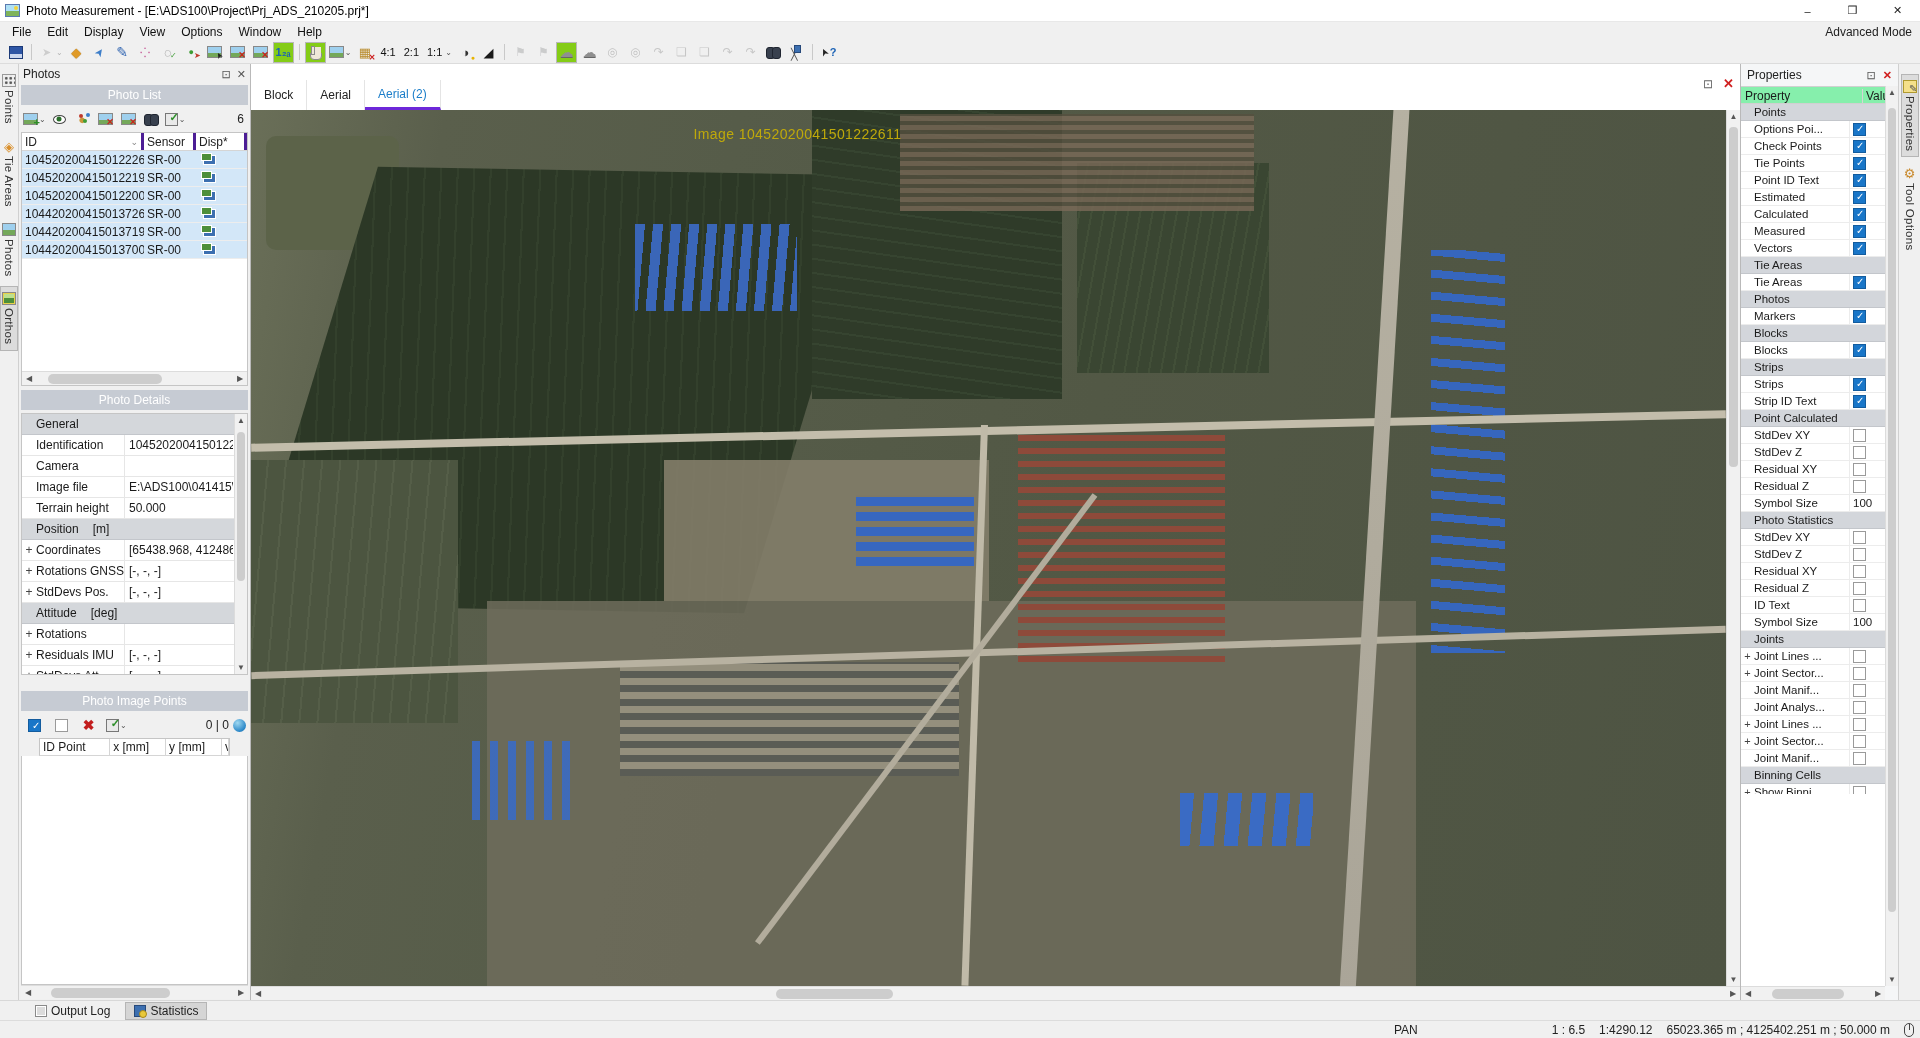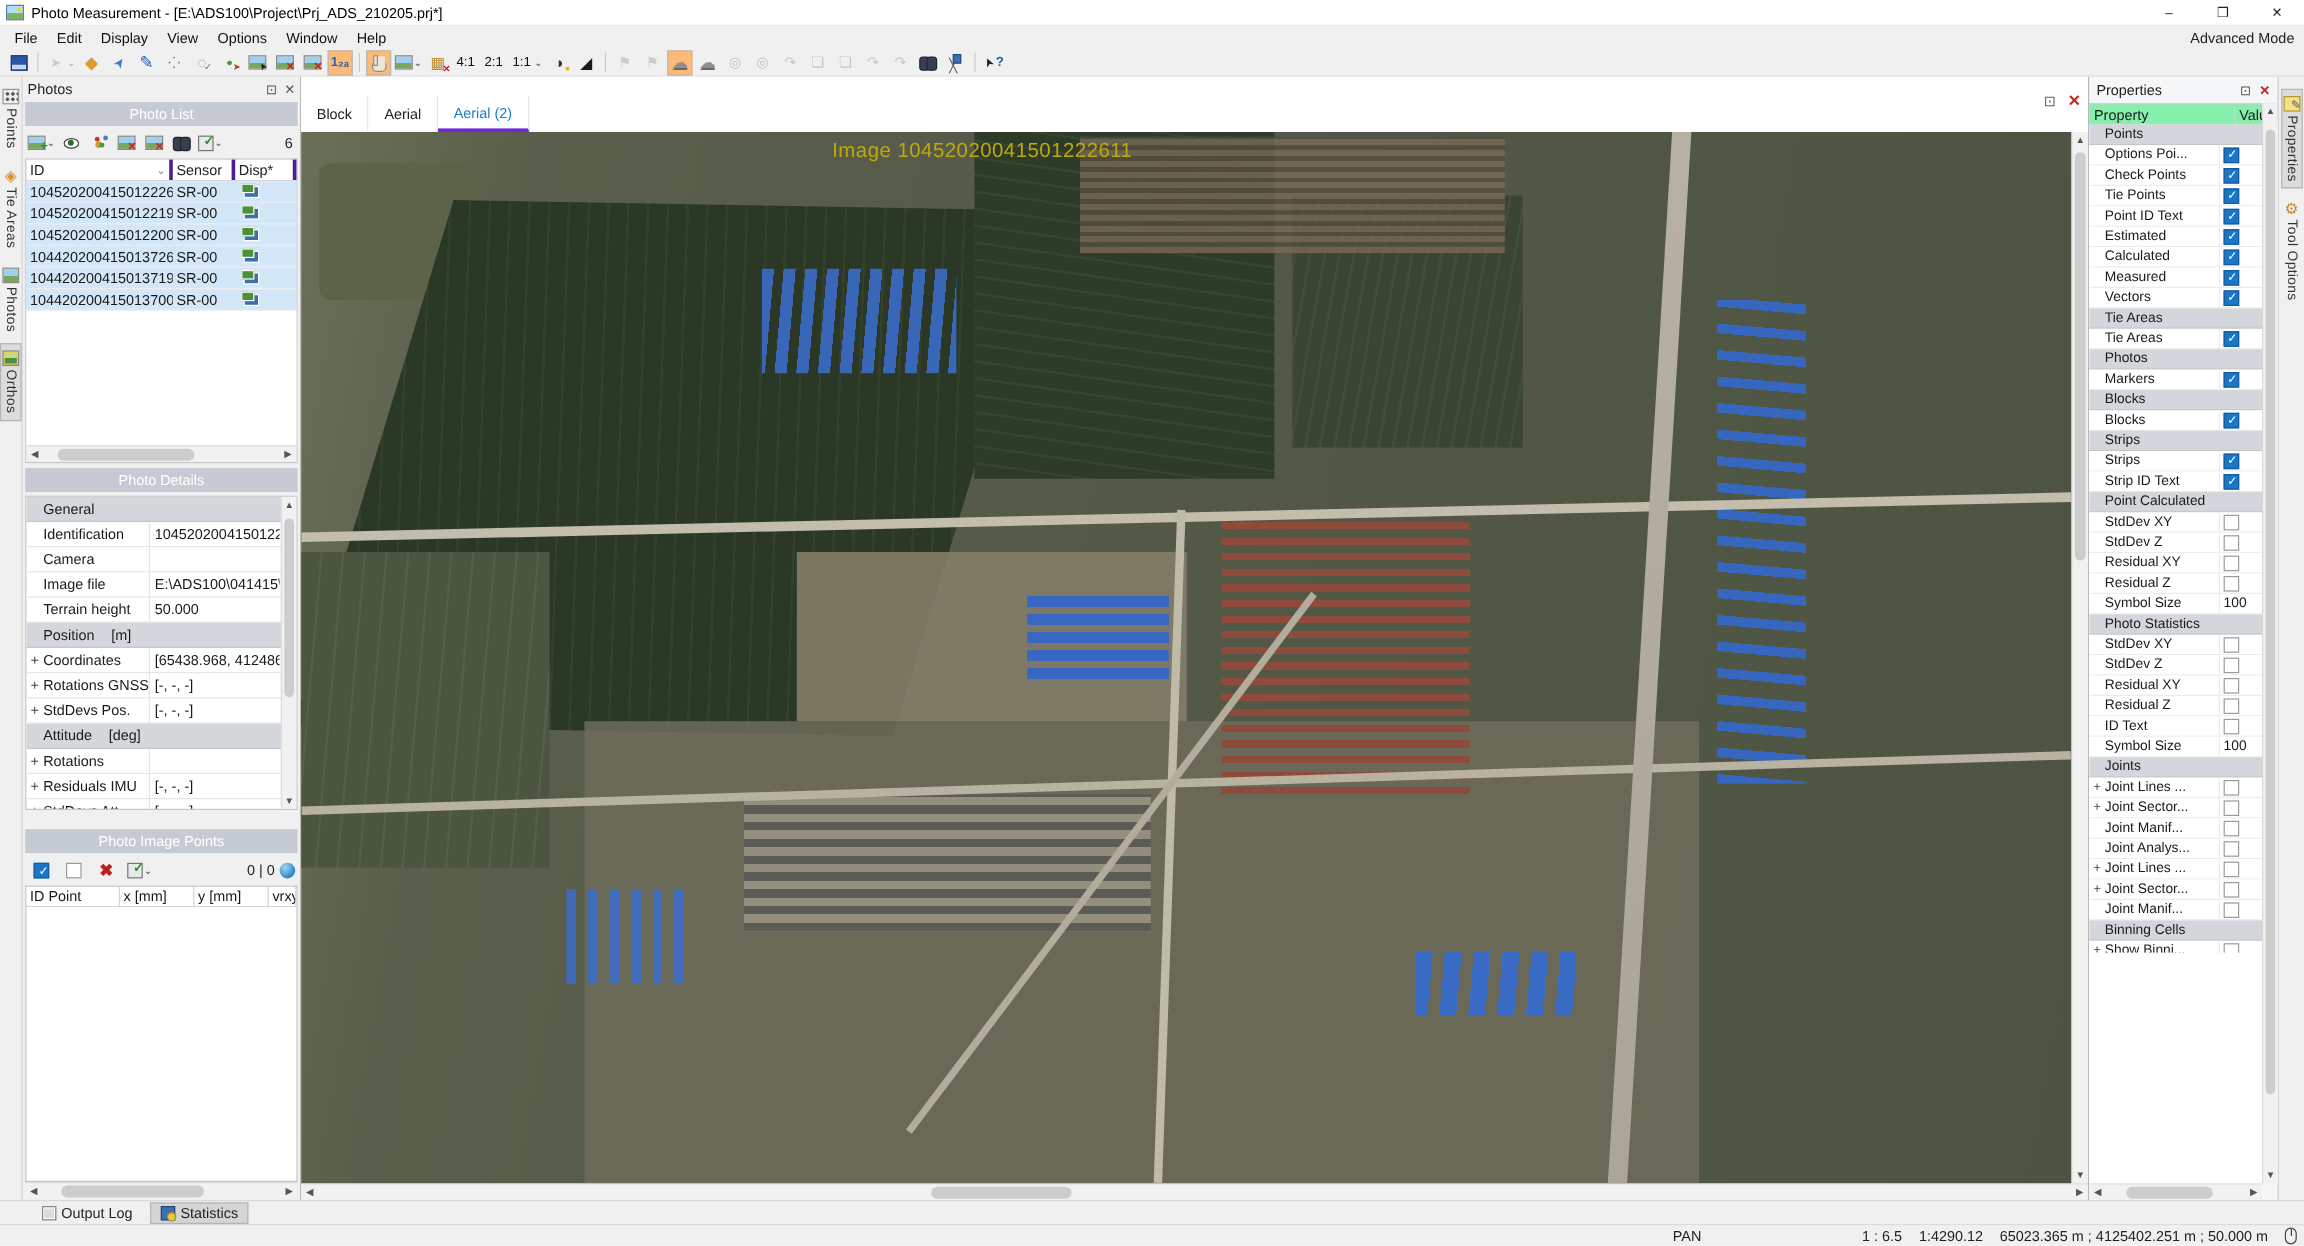--- a/index.html
+++ b/index.html
@@ -16,21 +16,21 @@
   .wbtn{width:45px;display:flex;align-items:center;justify-content:center;font-size:11px;color:#222}
 
   
   .menubar{height:19px;background:#f0f0f0;display:flex;align-items:center;padding-left:4px}
   .menu-item{padding:1px 8px;color:#111}
   .adv-mode{margin-left:auto;margin-right:8px;color:#222}
 
   
   .toolbar{height:23px;background:#f0f0f0;display:flex;align-items:center;padding-left:4px;border-bottom:1px solid #dcdcdc}
   .tbi{height:21px;min-width:21px;display:flex;align-items:center;justify-content:center;margin:0 1px;border:1px solid transparent;cursor:default}
-  .tbi.pressed{background:#fdba74;border-color:#b8b8b8}
+  .tbi.pressed{background:#84cc16;border-color:#b8b8b8}
   .tbi.disabled{opacity:.4;filter:grayscale(.9)}
   .tb-sep{width:1px;height:16px;background:#c9c9c9;margin:0 4px}
   .chev{font-size:8px;color:#555;margin-left:1px}
   .ic{display:inline-flex;align-items:center;justify-content:center;width:17px;height:16px;font-size:12px;position:relative}
   .ic-text{width:auto;padding:0 2px;font-size:11px;color:#111}
   .ic-save{width:14px;height:13px;background:#2d55a5;border:1px solid #1c3a78;box-shadow:inset 0 -4px 0 #c9d6ef}
   .ic-arrow-gray::before{content:"➤";color:#9a9a9a;font-size:11px}
   .ic-diamond::before{content:"◆";color:#e09a27;font-size:13px;text-shadow:0 0 1px #8a5b0a}
   .ic-pointer::before{content:"➤";color:#3d7ec9;font-size:11px;transform:rotate(-55deg);display:inline-block}
   .ic-pen::before{content:"✎";color:#2d62b0;font-size:14px}
@@ -119,21 +119,21 @@
   .dlabel{width:88px;overflow:hidden;white-space:nowrap}
   .dglabel{margin-left:14px}
   .dunit{margin-left:14px}
   .dval{flex:1;border-left:1px solid #e6e6e6;padding-left:4px;height:100%;display:flex;align-items:center;overflow:hidden;white-space:nowrap}
   .vscroll{position:absolute;right:0;top:0;bottom:0;width:13px;background:#f1f1f1;border-left:1px solid #dcdcdc;display:flex;flex-direction:column;align-items:center}
   .vs-arrow{height:13px;font-size:8px;color:#555;display:flex;align-items:center}
   .vs-track{flex:1;width:100%;position:relative}
   .vs-thumb{position:absolute;left:2px;right:2px;background:#cdcdcd;border-radius:4px}
   .iptb{height:26px;display:flex;align-items:center;gap:4px;padding:0 4px}
   .iptb .cnt{margin-left:auto;color:#222}
-  .ip-head{height:18px;margin:0 2px;background:#fff;border:1px solid #c5c5c5;border-bottom:1px solid #d5d5d5;display:flex;align-items:center}
+  .ip-head{height:18px;margin:0 20px;background:#fff;border:1px solid #c5c5c5;border-bottom:1px solid #d5d5d5;display:flex;align-items:center}
   .ip-head .cell{border-right:1px solid #d5d5d5;height:100%;display:flex;align-items:center}
   .ipc0{width:78px}.ipc1{width:62px}.ipc2{width:62px}.ipc3{flex:1}
   .ip-fill{flex:1;margin:0 2px;background:#fff;border:1px solid #c5c5c5;border-top:none}
   .panel-hscroll{margin:0 2px 1px}
 
   
   .viewer{flex:1;display:flex;flex-direction:column;background:#fff;min-width:0}
   .tabbar{height:46px;display:flex;align-items:flex-end;position:relative;background:#fff}
   .vtab{height:30px;display:flex;align-items:center;padding:0 13px;border-right:1px solid #e4e4e4;color:#222;background:#fff}
   .vtab.active{color:#1a7dc9;border-bottom:3px solid #6d28d9;padding-bottom:0}
@@ -156,21 +156,21 @@
   .ms-roadv1{left:49.5%;top:36%;width:7px;height:64%;background:#c0baa8;transform:rotate(2deg);transform-origin:top}
   .ms-hwy{left:77.5%;top:-1%;width:16px;height:103%;background:linear-gradient(#b6b1a2,#aaa598);transform:rotate(3.5deg);transform-origin:top}
   .ms-diag{left:57%;top:44%;width:6px;height:64%;background:#b2ac9c;transform:rotate(37deg);transform-origin:top}
   .ms-blue1{left:26%;top:13%;width:11%;height:10%;background:repeating-linear-gradient(95deg,#3a66b8 0 10px,transparent 10px 18px)}
   .ms-blue2{left:41%;top:44%;width:8%;height:8%;background:repeating-linear-gradient(0deg,#3767c0 0 9px,#7d7866 9px 15px)}
   .ms-blue3{left:80%;top:16%;width:5%;height:46%;background:repeating-linear-gradient(5deg,#3666bd 0 8px,transparent 8px 22px)}
   .ms-blue4{left:63%;top:78%;width:9%;height:6%;background:repeating-linear-gradient(95deg,#3a6bc4 0 14px,transparent 14px 24px)}
   .ms-blue5{left:15%;top:72%;width:7%;height:9%;background:repeating-linear-gradient(90deg,#3a6bc4 0 8px,transparent 8px 18px);opacity:.9}
   .ms-red1{left:52%;top:37%;width:14%;height:26%;background:repeating-linear-gradient(0deg,#8e4a3a 0 6px,transparent 6px 13px)}
   .ms-rows1{left:25%;top:63%;width:23%;height:13%;background:repeating-linear-gradient(0deg,#5a5c55 0 7px,#948f7d 7px 14px)}
-  .map-label{position:absolute;left:30%;top:6px;color:#bfa90a;font-size:17px;letter-spacing:.4px}
+  .map-label{position:absolute;left:30%;top:16px;color:#bfa90a;font-size:14px;letter-spacing:.4px}
   .map-vscroll{width:14px;background:#f1f1f1;border-left:1px solid #dcdcdc;display:flex;flex-direction:column;align-items:center}
   .map-hscroll{height:14px}
 
   
   .panelR{width:158px;background:#f5f6f7;border-left:1px solid #b9b9b9;display:flex;flex-direction:column}
   .pr-title{height:22px;display:flex;align-items:center;padding:0 6px;color:#222}
   .pr-title .sp{margin-left:auto;display:flex;gap:7px;font-size:11px;color:#555}
   .pr-head{height:18px;display:flex;align-items:flex-end;background:#86efac;border:1px solid #d0d0d0;border-width:1px 0;position:relative}
   .pr-head .h0{flex:1;padding-left:4px}
   .pr-head .h1{width:36px;border-left:1px solid #d5d5d5;padding-left:3px}

